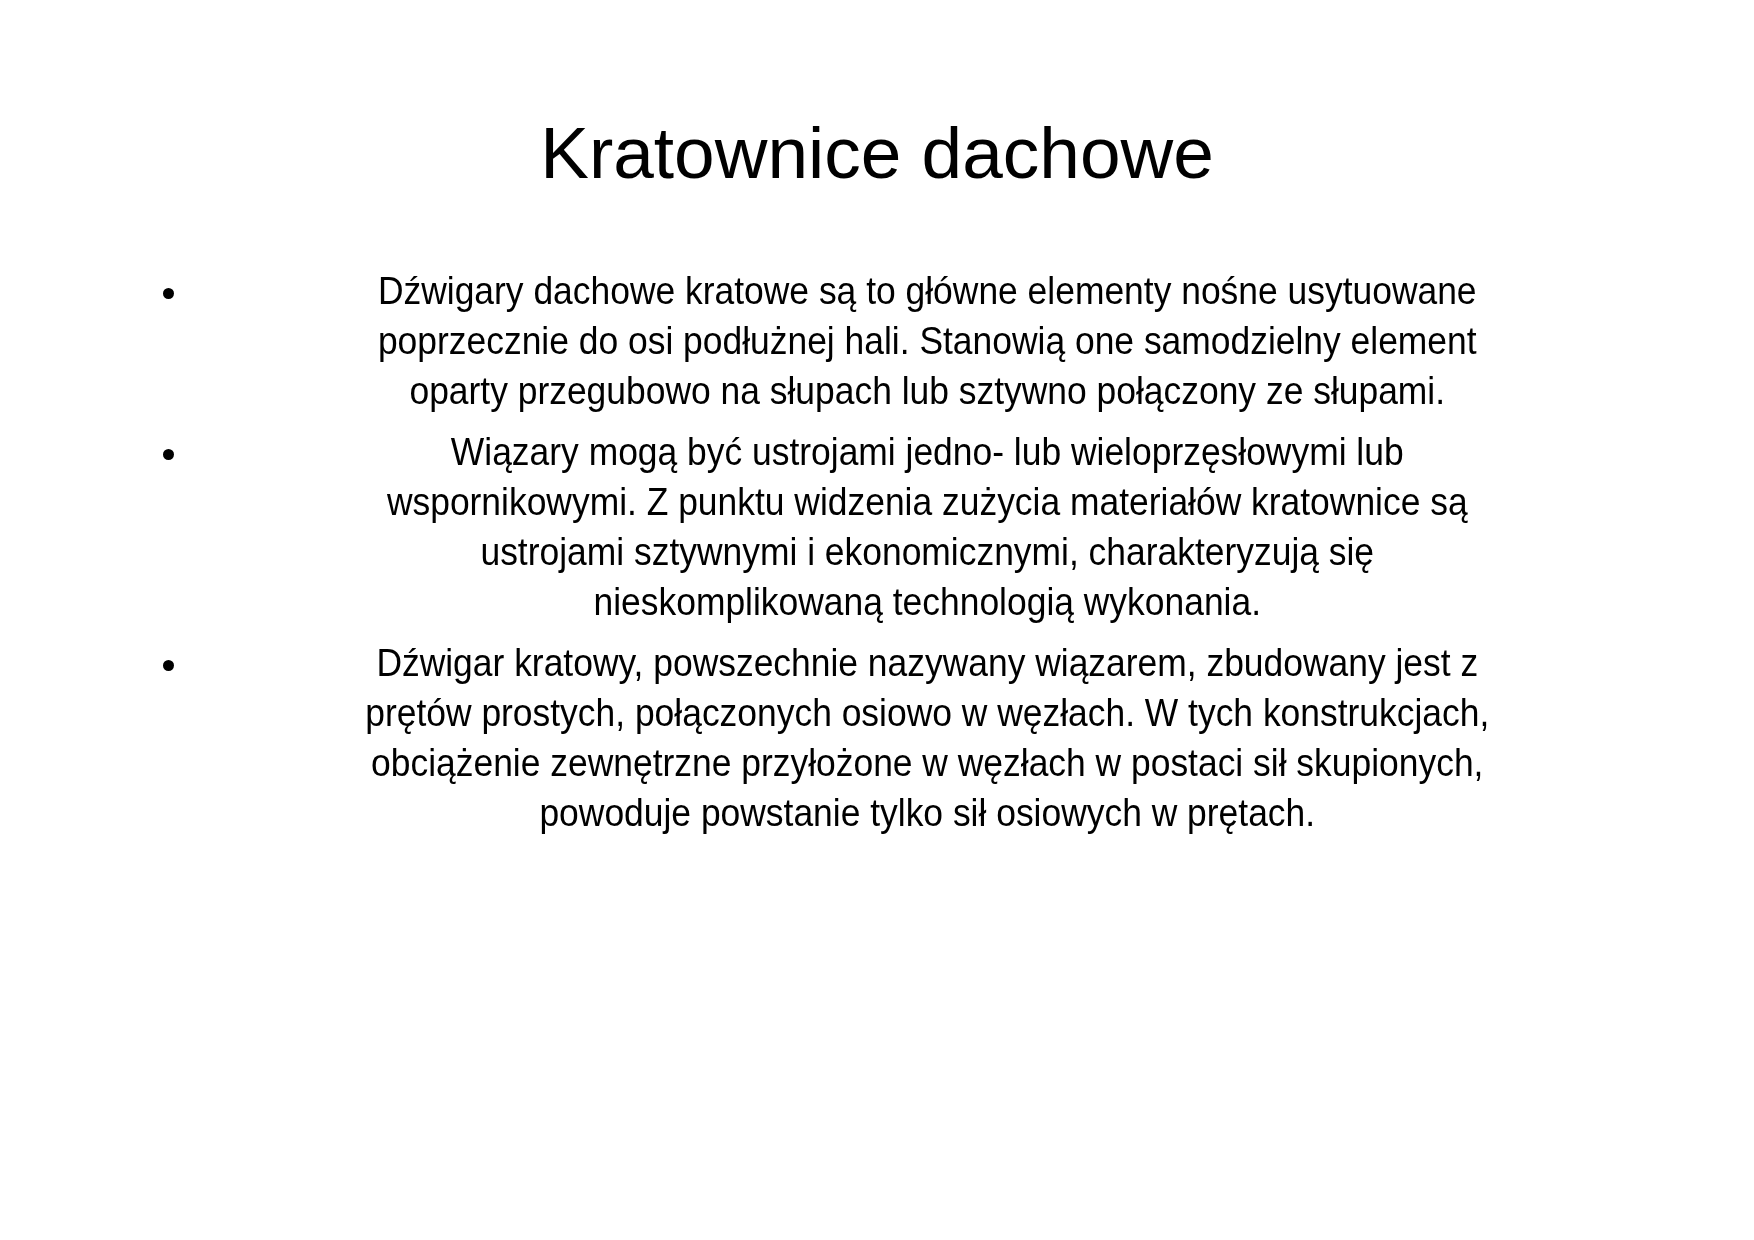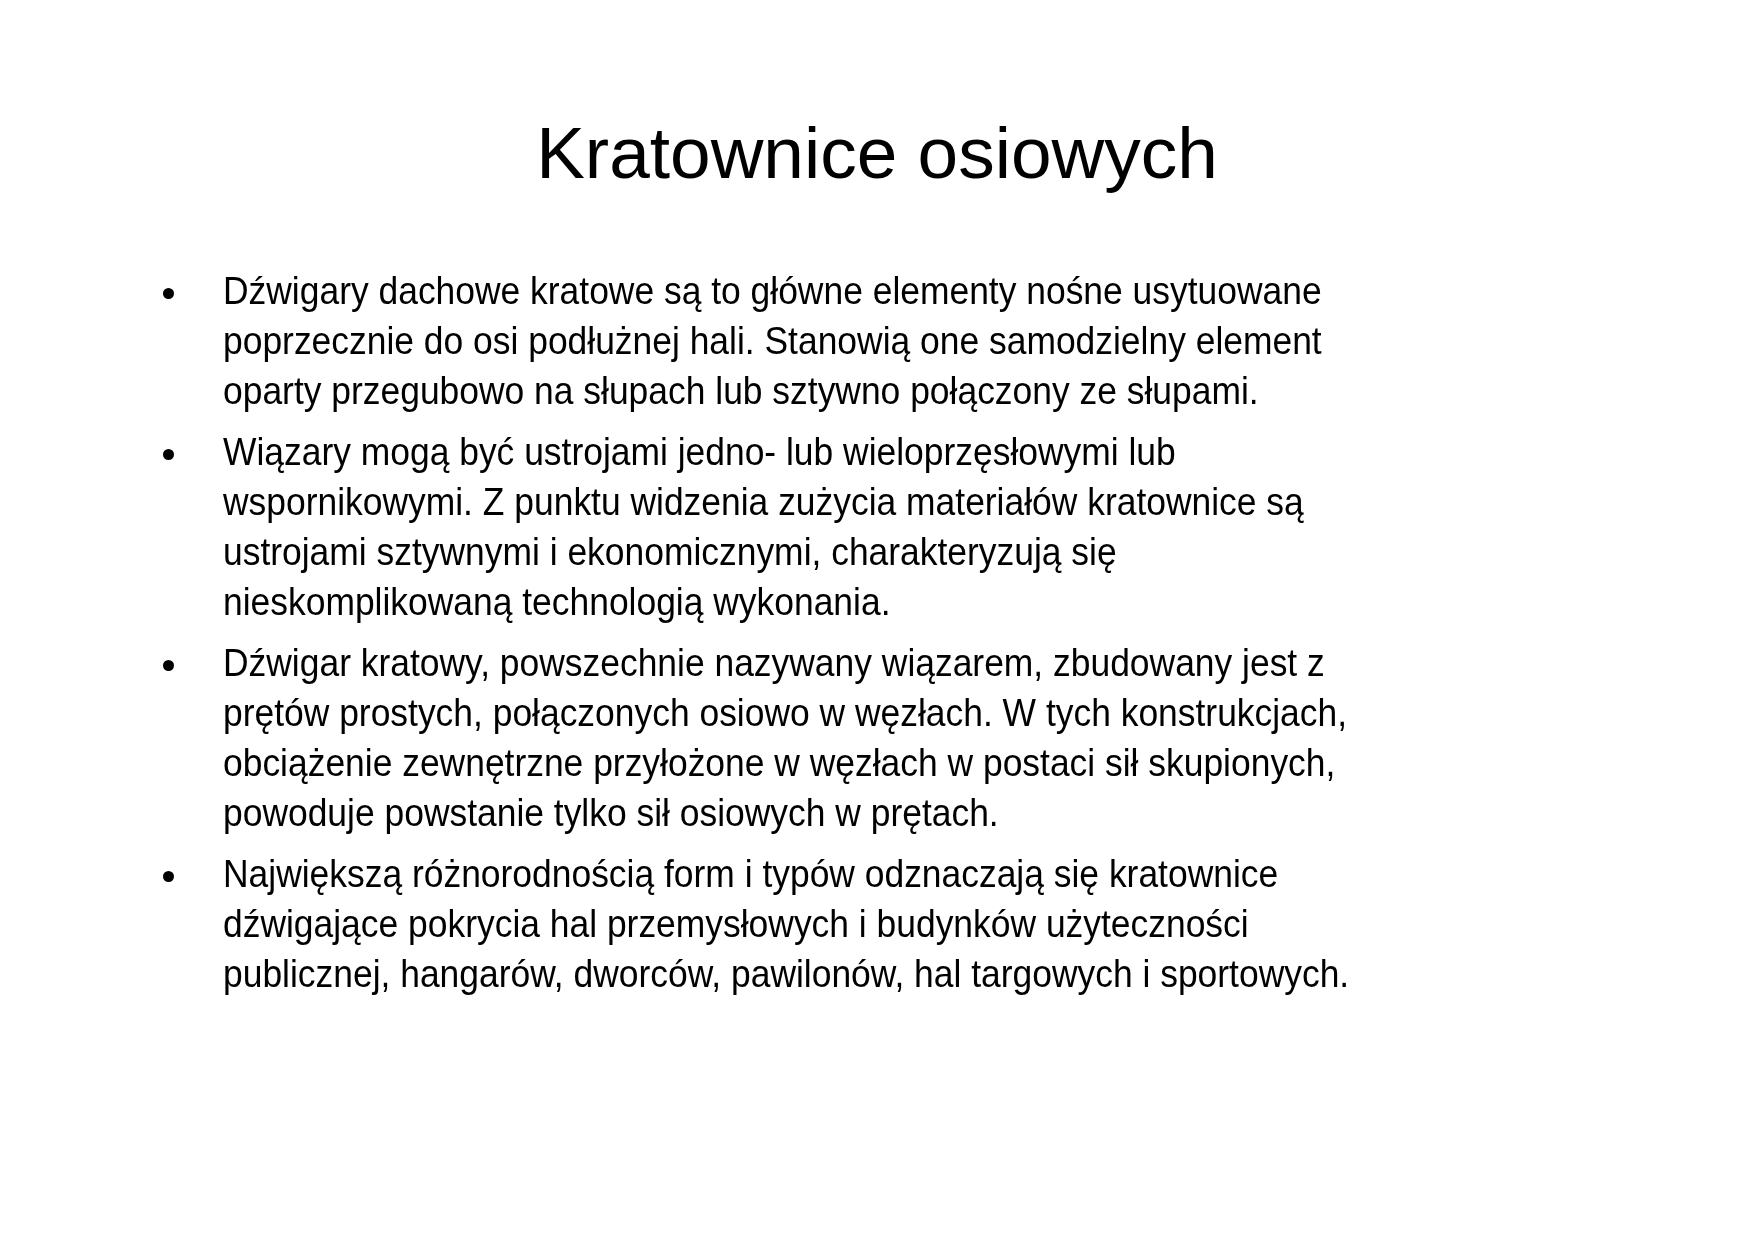--- a/index.html
+++ b/index.html
@@ -36,20 +36,21 @@
       margin: 0;
     }
     .bullets {
       position: absolute;
       left: 0;
       top: 266px;
       width: 1754px;
       margin: 0;
       padding: 0;
       list-style: none;
+      text-align: center;
     }
     .bullet-item {
       position: relative;
       margin: 0 0 11px 0;
       padding: 0;
     }
     .bullet-dot {
       position: absolute;
       left: 163px;
       top: 22px;
@@ -65,21 +66,21 @@
       line-height: 50px;
       white-space: nowrap;
       transform: scaleX(0.92);
       transform-origin: 223px 0;
     }
   </style>
 </head>
 <body>
 
 <div class="slide">
-  <h1 class="title">Kratownice osiowych</h1>
+  <h1 class="title">Kratownice dachowe</h1>
 
   <ul class="bullets">
     <li class="bullet-item">
       <span class="bullet-dot"></span>
       <span class="bullet-line">Dźwigary dachowe kratowe są to główne elementy nośne usytuowane</span>
       <span class="bullet-line">poprzecznie do osi podłużnej hali. Stanowią one samodzielny element</span>
       <span class="bullet-line">oparty przegubowo na słupach lub sztywno połączony ze słupami.</span>
     </li>
     <li class="bullet-item">
       <span class="bullet-dot"></span>
@@ -88,20 +89,14 @@
       <span class="bullet-line">ustrojami sztywnymi i ekonomicznymi, charakteryzują się</span>
       <span class="bullet-line">nieskomplikowaną technologią wykonania.</span>
     </li>
     <li class="bullet-item">
       <span class="bullet-dot"></span>
       <span class="bullet-line">Dźwigar kratowy, powszechnie nazywany wiązarem, zbudowany jest z</span>
       <span class="bullet-line">prętów prostych, połączonych osiowo w węzłach. W tych konstrukcjach,</span>
       <span class="bullet-line">obciążenie zewnętrzne przyłożone w węzłach w postaci sił skupionych,</span>
       <span class="bullet-line">powoduje powstanie tylko sił osiowych w prętach.</span>
     </li>
-    <li class="bullet-item">
-      <span class="bullet-dot"></span>
-      <span class="bullet-line">Największą różnorodnością form i typów odznaczają się kratownice</span>
-      <span class="bullet-line">dźwigające pokrycia hal przemysłowych i budynków użyteczności</span>
-      <span class="bullet-line">publicznej, hangarów, dworców, pawilonów, hal targowych i sportowych.</span>
-    </li>
   </ul>
 </div>
 
 </body></html>

